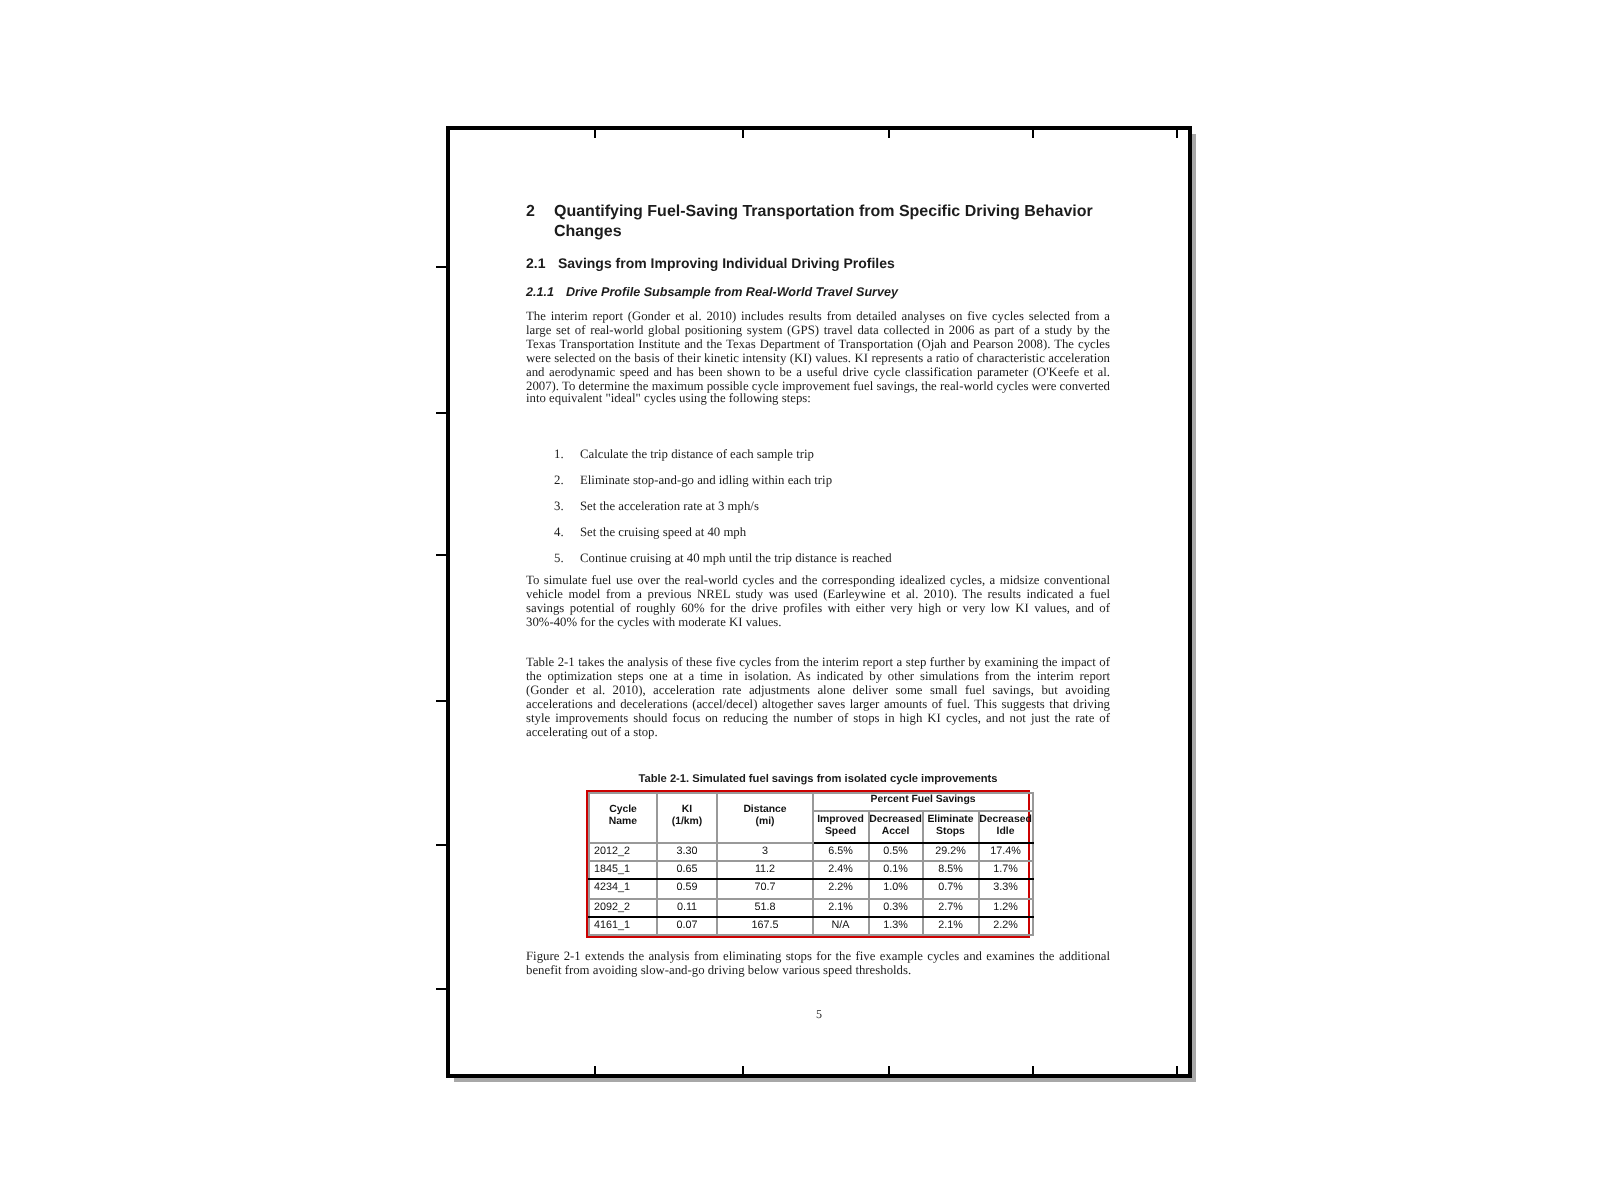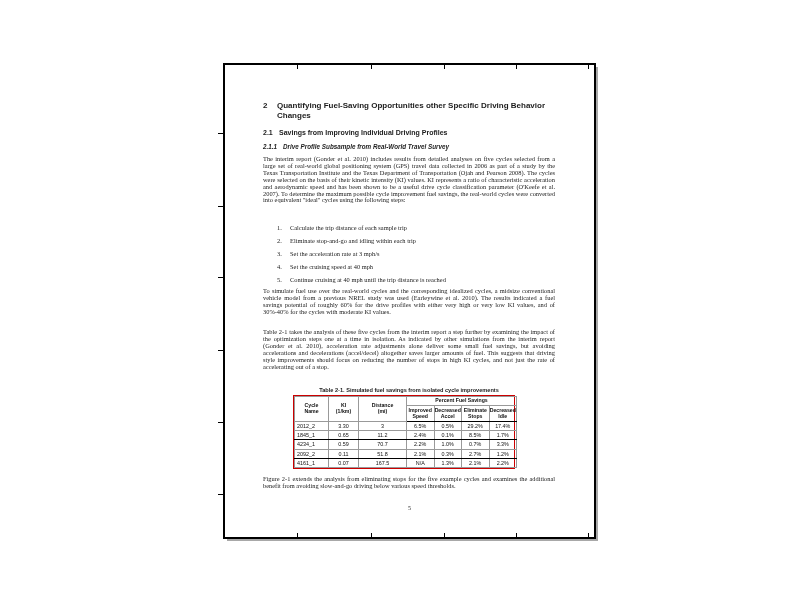--- a/index.html
+++ b/index.html
@@ -61,21 +61,21 @@
   .pagenum { position:absolute; left:0; top:440px; width:100%;
         text-align:center; font-family:"Liberation Serif", serif; font-size:6px; }
 </style>
 </head>
 <body>
 
 <div class="sheet">
 
   <div class="h1">
     <span class="num">2</span>
-    <span>Quantifying Fuel-Saving Opportunities other Specific Driving Behavior Changes</span>
+    <span>Quantifying Fuel-Saving Transportation from Specific Driving Behavior Changes</span>
   </div>
 
   <div class="h2">
     <span class="num">2.1</span>
     <span>Savings from Improving Individual Driving Profiles</span>
   </div>
 
   <div class="h3">
     <span class="num">2.1.1</span>
     <span>Drive Profile Subsample from Real-World Travel Survey</span>

